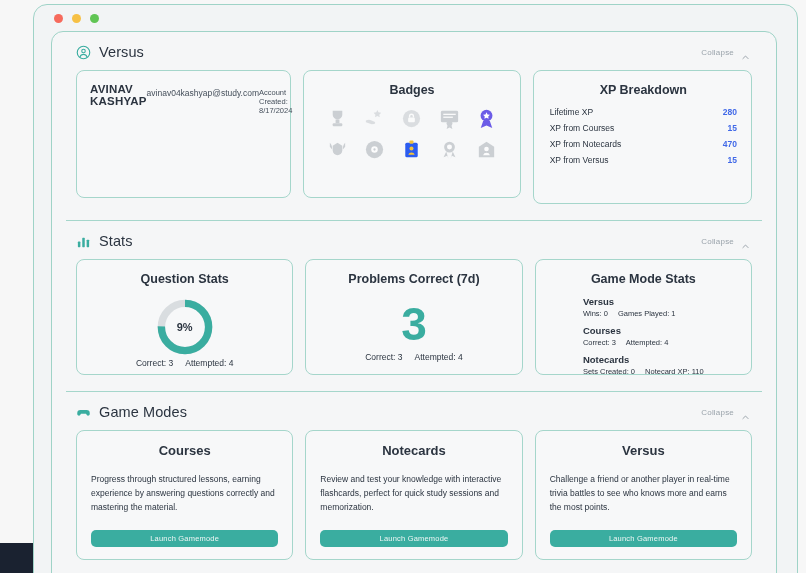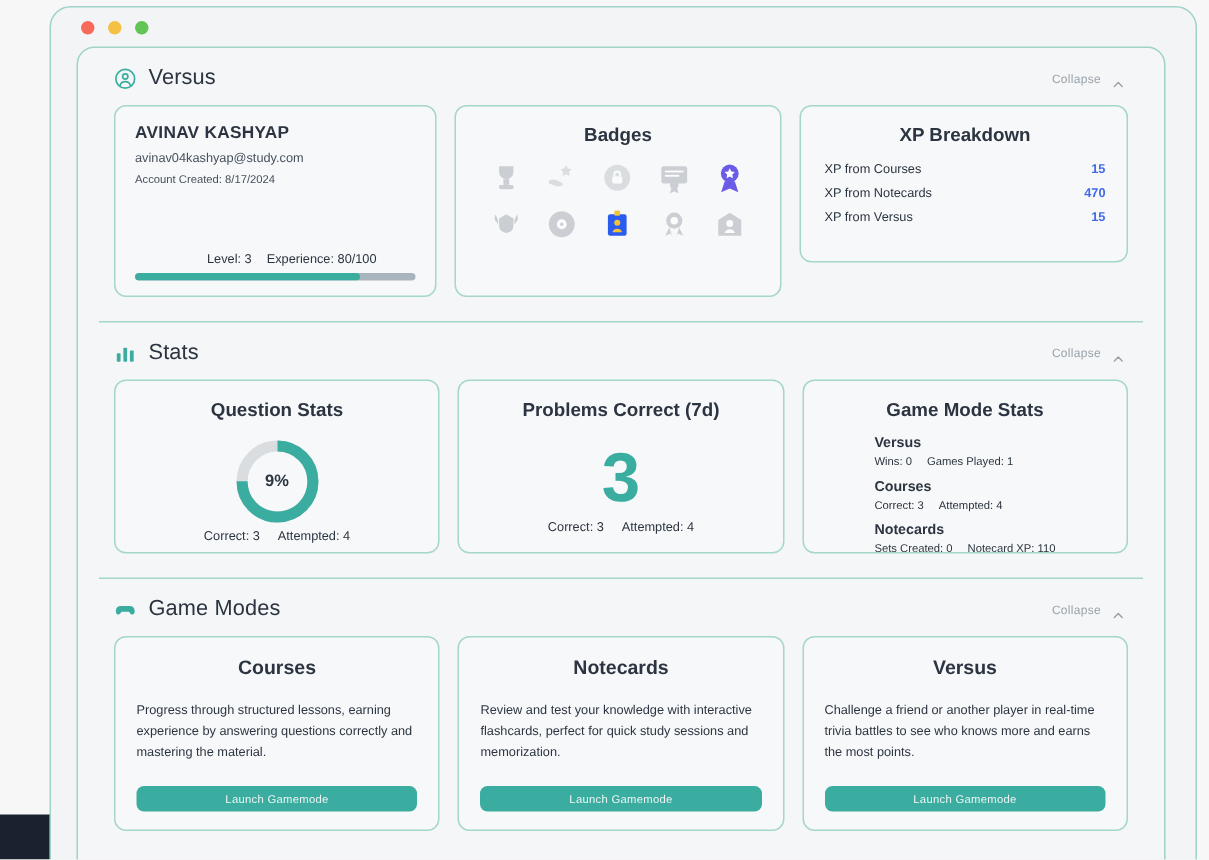--- a/index.html
+++ b/index.html
@@ -61,36 +61,36 @@
   .card {
     flex:1 1 0; min-width:0;
     border:1px solid #a5d6cb; border-radius:8px;
     background:#f7f8f9;
     padding: 12px 14px;
     position:relative;
   }
   .card-title { text-align:center; font-size:12.5px; color:#2b3440; font-weight:700; margin-bottom:10px; }
 
   
-  .profile-card { height:128px; display:flex; flex-direction:column; padding:12px 13px 10px 13px; }
+  .profile-card { height:128px; display:flex; flex-direction:row; padding:12px 13px 10px 13px; }
   .p-name { font-size:11.5px; font-weight:700; color:#2b3440; letter-spacing:.2px; }
   .p-email { font-size:8.5px; color:#46505c; margin-top:5px; }
   .p-created { font-size:7.5px; color:#46505c; margin-top:5px; }
   .p-spacer { flex:1; }
   .p-levelrow { font-size:8.5px; color:#2b3440; display:flex; gap:10px; margin-bottom:5px;padding-left:48px; }
   .p-bar { height:5px; border-radius:3px; background:#a9b4bc; overflow:hidden; }
   .p-bar-fill { height:100%; background:#3aada0; border-radius:3px; }
 
   
   .badges-card { height:128px; }
   .badge-grid { display:grid; grid-template-columns:repeat(5,1fr); row-gap:8px; justify-items:center; margin-top:4px; }
   .badge { width:23px; height:23px; display:block; }
 
   
-  .xp-card { height:105px;padding-left:16px; }
+  .xp-card { height:134px;padding-left:16px; }
   .xp-row { display:flex; justify-content:space-between; align-items:baseline; font-size:8.5px; margin-bottom:6px; }
   .xp-label { color:#2b3440; }
   .xp-val { color:#4169e8; font-weight:700; }
 
   
   .stat-card { height:116px; display:flex; flex-direction:column;align-items:center; }
   .stat-body { flex:1; display:flex; align-items:center; justify-content:center; }
   .donut-wrap { position:relative; width:62px; height:62px; }
   .donut-pct { position:absolute; inset:0; display:flex; align-items:center; justify-content:center; font-size:11px; font-weight:700; color:#2b3440; }
   .big-num { font-size:46px; font-weight:700; color:#3aada0; line-height:1; }
@@ -219,20 +219,24 @@
                   <circle cx="12" cy="11.5" r="2.4" fill="#ffffff"></circle>
                   <path d="M8.4 18a3.8 3.8 0 0 1 7.2 0z" fill="#ffffff"></path>
                 </svg>
               </div>
           </div>
 
           <div class="card xp-card">
             <div class="card-title">XP Breakdown</div>
             <div id="xp-rows">
                 <div class="xp-row">
+                  <span class="xp-label">Lifetime XP</span>
+                  <span class="xp-val">280</span>
+                </div>
+                <div class="xp-row">
                   <span class="xp-label">XP from Courses</span>
                   <span class="xp-val">15</span>
                 </div>
                 <div class="xp-row">
                   <span class="xp-label">XP from Notecards</span>
                   <span class="xp-val">470</span>
                 </div>
                 <div class="xp-row">
                   <span class="xp-label">XP from Versus</span>
                   <span class="xp-val">15</span>

